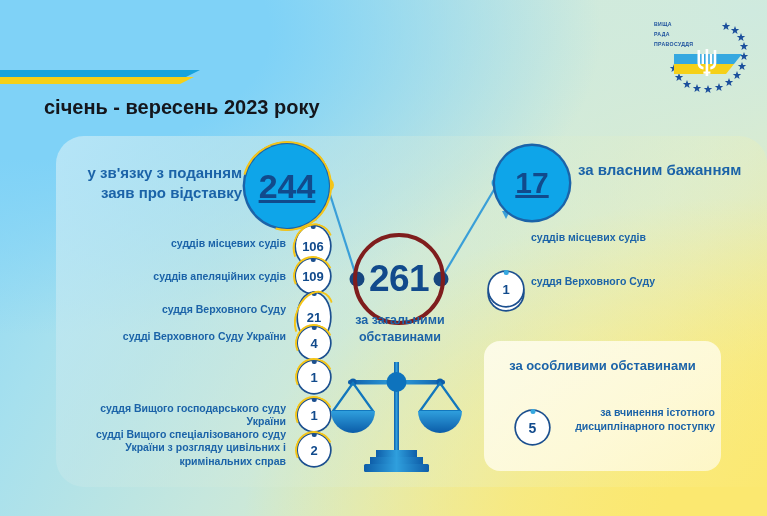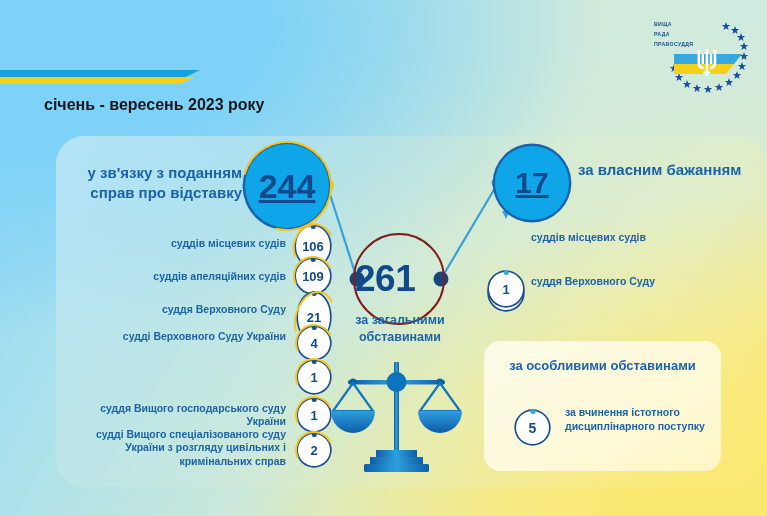--- a/index.html
+++ b/index.html
@@ -22,21 +22,21 @@
   }
   .flagbar { position:absolute; left:0; top:70px; width:200px; height:14px; }
   .flagbar .fb {
     position:absolute; left:0; width:200px; height:7px;
     clip-path: polygon(0 0, 100% 0, 93% 100%, 0 100%);
   }
   .flagbar .fb-blue   { top:0; background:#17a3dd; }
   .flagbar .fb-yellow { top:7px; background:#f5d018; clip-path: polygon(0 0, 97% 0, 90% 100%, 0 100%); }
   .subtitle {
     position:absolute; left:44px; top:96px;
-    font-size:16px; font-weight:bold; color:#14161c;
+    font-size:20px; font-weight:bold; color:#14161c;
   }
 
   
   .logo { position:absolute; left:648px; top:16px; width:104px; height:88px; }
   .logo-text {
     position:absolute; left:6px; top:4px; width:62px;
     font-size:5.2px; font-weight:bold; color:#1b4f9c; line-height:1.9;
     letter-spacing:.35px; text-align:left;
   }
 
@@ -66,22 +66,22 @@
     content:""; position:absolute; left:-3px; top:-3px; right:-3px; bottom:-3px;
     border-radius:50%; border:2.6px solid transparent;
     border-top-color:#f5c518; border-right-color:#f5c518; border-bottom-color:#f5c518;
     transform:rotate(-30deg);
   }
   .b17  { left:495px; top:146px; width:74px; height:74px; font-size:30px;
           box-shadow:0 0 0 2.4px #1b63a8; }
 
   .center-circle {
     position:absolute; left:353px; top:233px; width:92px; height:92px;
-    border-radius:50%; border:2px solid #7f1d1d; background:transparent;
-    display:flex; align-items:center; justify-content:flex-start;
+    border-radius:50%; border:4px solid #7f1d1d; background:transparent;
+    display:flex; align-items:center; justify-content:center;
   }
   .center-num { font-size:37px; font-weight:bold; color:#114a8c; letter-spacing:-.5px; }
   .center-label {
     position:absolute; left:336px; top:312px; width:128px;
     text-align:center; font-size:12.5px; font-weight:bold; color:#1b63a8; line-height:1.35;
   }
 
   
   .lbl-left {
     position:absolute; left:52px; top:163px; width:190px;
@@ -146,21 +146,21 @@
     position:absolute; left:32px; top:70px; width:33px; height:33px;
     border-radius:50%; background:#fff; display:flex; align-items:center; justify-content:center;
     color:#114a8c; font-weight:bold; font-size:14px; box-shadow:0 0 0 1.7px #1b4f8f;
   }
   .spec-pill .dot {
     position:absolute; top:-2px; left:50%; transform:translateX(-50%);
     width:5px; height:5px; border-radius:50%; background:#35a8e0;
   }
   .spec-txt {
     position:absolute; left:81px; top:64px; width:150px;
-    font-size:10.5px; font-weight:bold; color:#1b63a8; line-height:1.38;
+    font-size:10.5px; font-weight:bold; color:#1b63a8; line-height:1.38;text-align:right;
   }
 
   
   .scales { position:absolute; left:328px; top:358px; width:140px; height:120px; }
 </style>
 </head>
 <body>
 
 <div class="header">
   <div class="flagbar">
@@ -230,21 +230,21 @@
     <line x1="316" y1="200" x2="316" y2="215" stroke="#3a9fd8" stroke-width="2.2"></line>
     <polygon points="316,221 312,213 320,213" fill="#3a9fd8"></polygon>
   </g>
 
   <g>
     <line x1="506" y1="198" x2="506" y2="213" stroke="#3a9fd8" stroke-width="2.2"></line>
     <polygon points="506,219 502,211 510,211" fill="#3a9fd8"></polygon>
   </g>
 </svg>
 
-<div class="lbl-left">у зв'язку з поданням справ про відставку</div>
+<div class="lbl-left">у зв'язку з поданням заяв про відставку</div>
 <div class="bubble-big b244">244</div>
 
 <div class="left-list">
 
   <div class="lrow" style="left:70px; top:226px; width:260px; height:34px;">
     <div class="txt" style="top:11px;">суддів місцевих судів</div>
     <div class="pill yarc" style="top:0; width:34px; height:40px; font-size:13px;">
       <span class="dot"></span>
       <span>106</span>
     </div>

